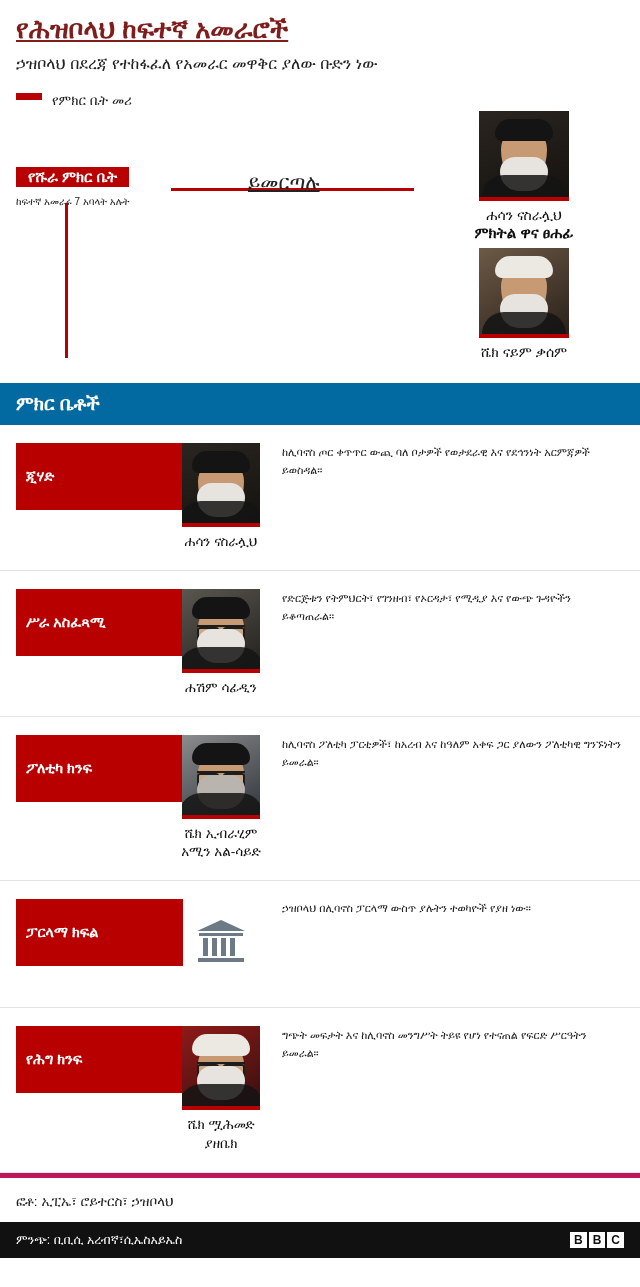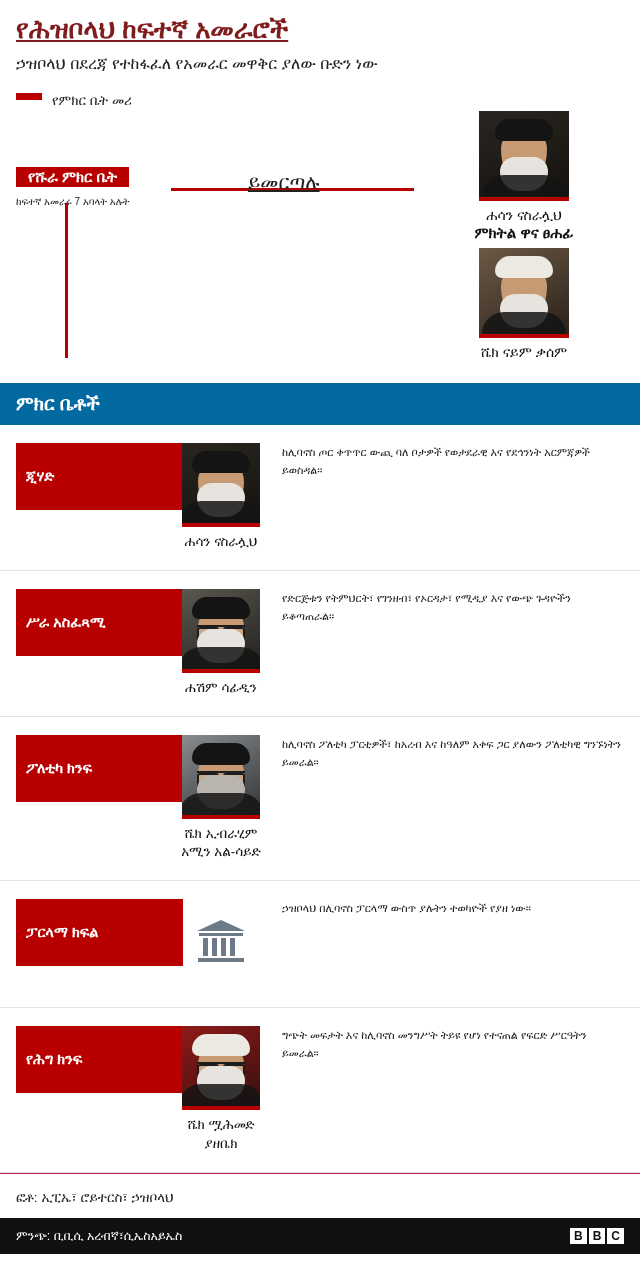--- a/index.html
+++ b/index.html
@@ -234,21 +234,21 @@
     display: flex;
     align-items: center;
     justify-content: center;
   }
 
   
   .sources {
     font-size: 13.5px;
     color: #222;
     padding: 16px 16px 12px 16px;
-    border-top: 1px solid #be185d;
+    border-top: 5px solid #be185d;
   }
   .footer-bar {
     background: #111111;
     color: #ffffff;
     font-size: 12.5px;
     padding: 10px 16px;
     display: flex;
     align-items: center;
     justify-content: space-between;
   }

